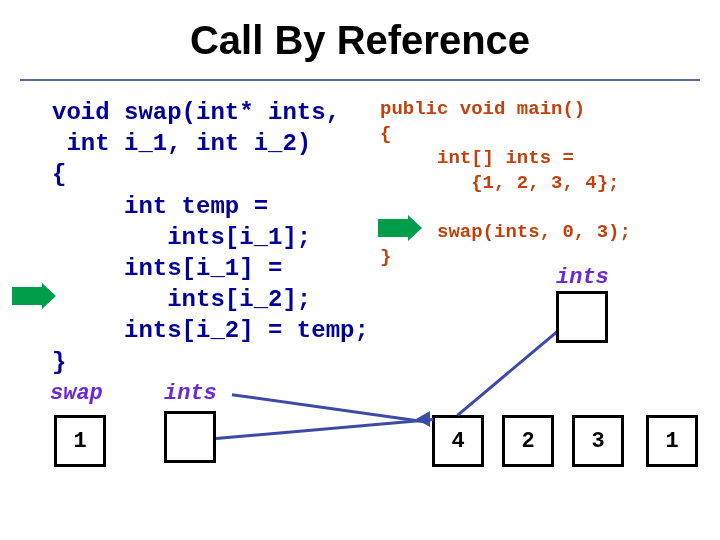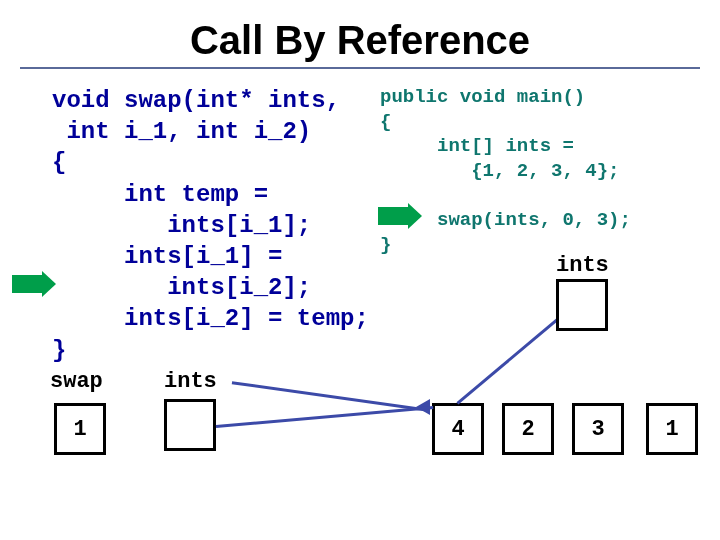--- a/index.html
+++ b/index.html
@@ -11,21 +11,21 @@
     background: #fff;
     position: relative;
     overflow: hidden;
   }
   .title {
     font-size: 40px;
     font-weight: bold;
     color: #000;
     text-align: center;
     padding-top: 18px;
-    padding-bottom: 4px;
+    padding-bottom: 16px;
   }
   .hr-line {
     border: none;
     border-top: 2px solid #5a6a99;
     margin: 0 20px 10px 20px;
   }
   .code-area {
     position: relative;
     height: 290px;
   }
@@ -40,21 +40,21 @@
     line-height: 1.3;
     white-space: pre;
   }
   .code-right {
     position: absolute;
     left: 380px;
     top: 6px;
     font-family: "Courier New", monospace;
     font-size: 19px;
     font-weight: bold;
-    color: #0f766e;
+    color: #c2410c;
     line-height: 1.3;
     white-space: pre;
   }
   .arrow-green {
     position: absolute;
     width: 30px;
     height: 18px;
     background: #009e4a;
   }
   .arrow-green::after {
@@ -68,21 +68,22 @@
   }
   .diag-area {
     position: relative;
     height: 190px;
   }
   .label {
     position: absolute;
     font-family: "Courier New", monospace;
     font-size: 22px;
     font-weight: bold;
-    color: #000000;
+    color: #6d28d9;
+    font-style: italic;
   }
   .box {
     position: absolute;
     border: 3px solid #000;
     background: #fff;
     font-family: "Courier New", monospace;
     font-size: 22px;
     font-weight: bold;
     color: #000;
     display: flex;

